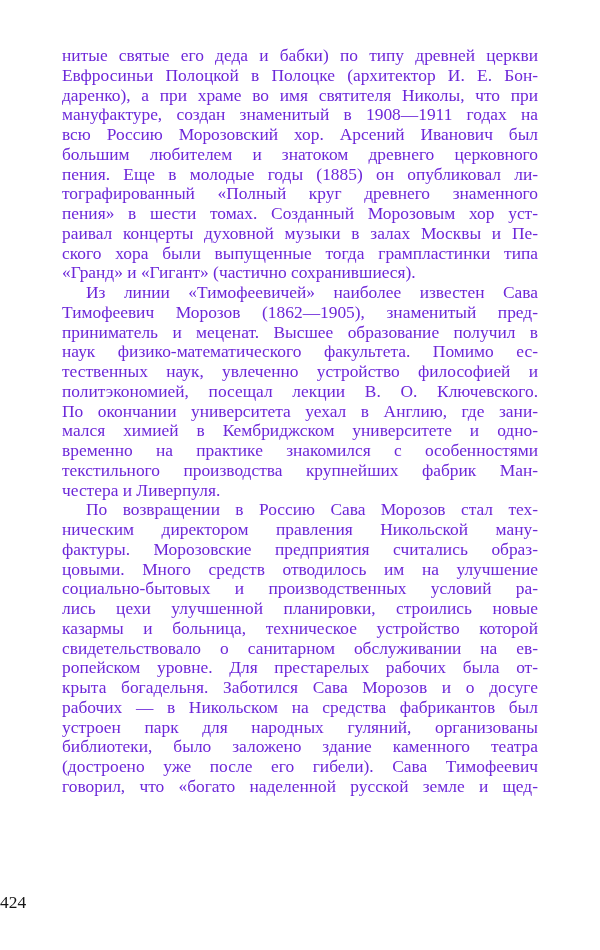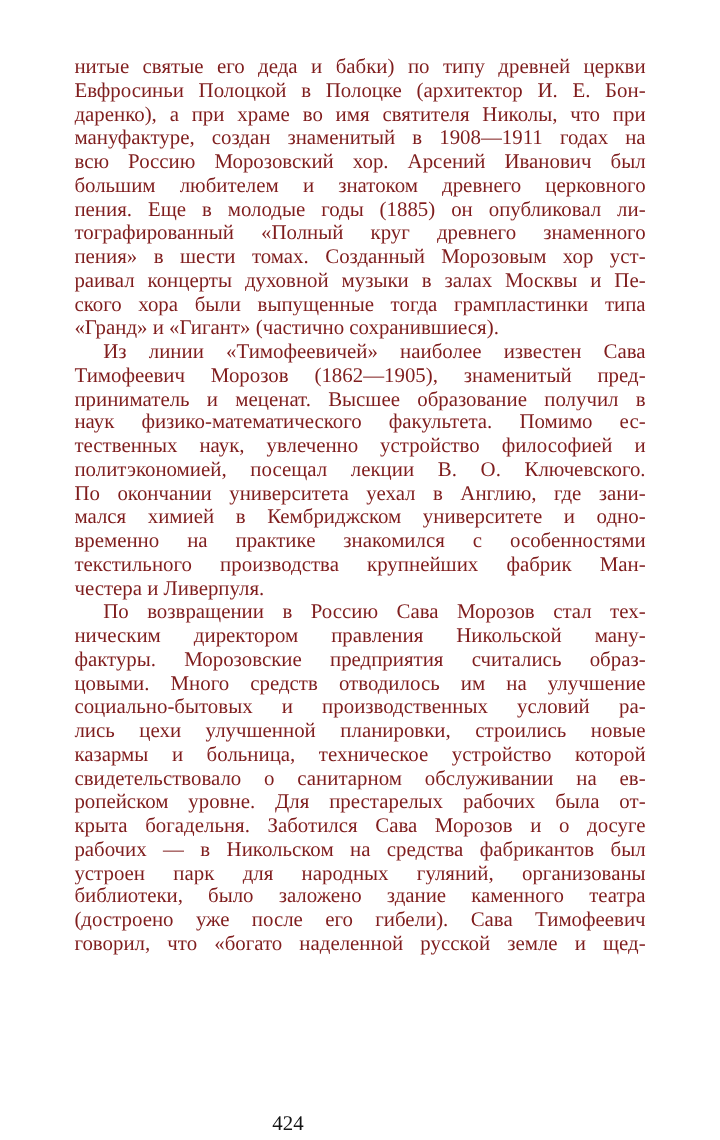--- a/index.html
+++ b/index.html
@@ -3,30 +3,30 @@
   <meta charset="utf-8">
   <style>
     html, body { margin: 0; padding: 0; background: #ffffff; }
     body { width: 600px; height: 950px; position: relative; overflow: hidden; }
     .page {
       position: absolute; left: 0; top: 0; width: 600px; height: 950px; background: #ffffff;
     }
     .text-block {
       position: absolute; left: 62px; top: 46px; width: 476px;
       font-family: "Liberation Serif", "DejaVu Serif", serif;
-      font-size: 17.4px; line-height: 19.75px; color: #7f1d1d;
+      font-size: 17.4px; line-height: 19.75px; color: #6d28d9;
     }
     .line {
       display: block; width: 476px; height: 19.75px; white-space: nowrap;
       text-align: justify; text-align-last: justify; overflow: hidden;
     }
     .line.last { text-align-last: left; }
     .line.indent { padding-left: 24px; width: 452px; }
     .page-number {
-      position: absolute; left: 0; width: 480px; top: 926px; text-align: center;
+      position: absolute; left: 0; width: 480px; top: 892px; 
       font-family: "Liberation Serif", "DejaVu Serif", serif;
       font-size: 17.4px; color: #141414;
     }
   </style>
 </head>
 <body>
 
 <div class="page">
   <div class="text-block" id="text-block">
     <div>

